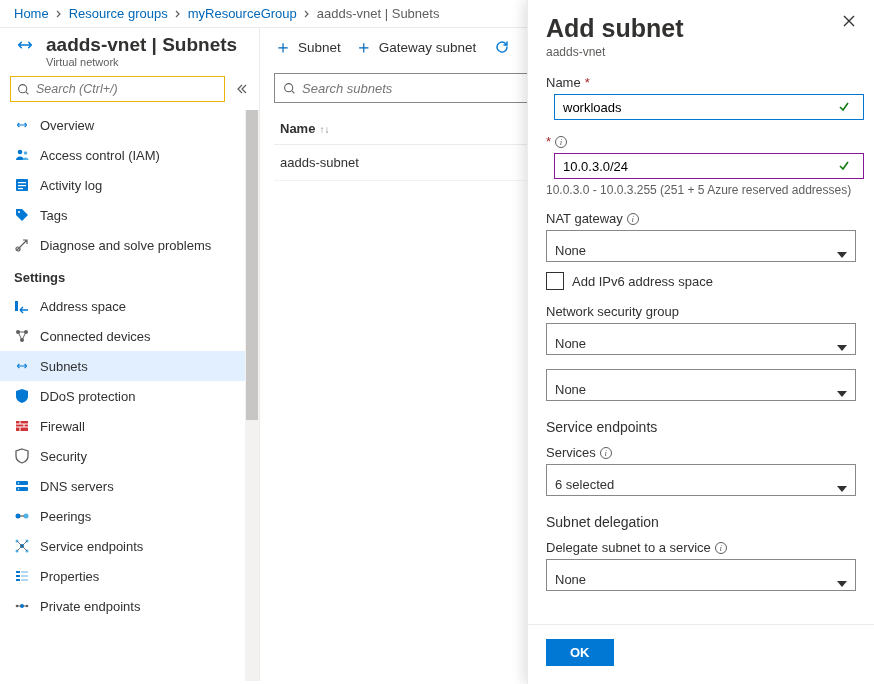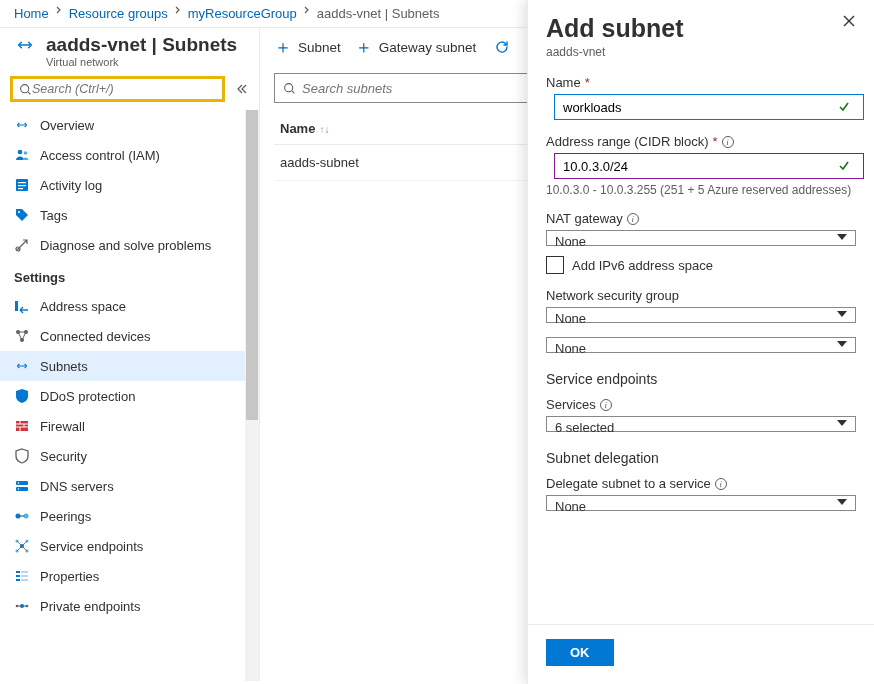--- a/index.html
+++ b/index.html
@@ -1,36 +1,36 @@
 <!DOCTYPE html>
 <html><head>
 <meta charset="utf-8">
 <style>
   * { box-sizing: border-box; margin: 0; padding: 0; font-family: "Segoe UI", Arial, sans-serif; }
   body { width: 874px; height: 684px; overflow: hidden; background: #fff; font-size: 13px; color: #323130; position: relative; }
 
   
-  .breadcrumbs { display:flex; align-items:flex-start; gap:6px; padding: 6px 14px 6px; font-size: 13px; }
+  .breadcrumbs { display:flex; align-items:center; gap:6px; padding: 6px 14px 6px; font-size: 13px; }
   .breadcrumbs a { color: #0067b8; text-decoration: none; }
   .breadcrumbs .sep { color:#605e5c; }
   .breadcrumbs .current { color:#605e5c; }
 
   
   .page { display:flex; height: calc(684px - 30px); border-top:1px solid #edebe9; }
   .left { width: 260px; border-right:1px solid #edebe9; display:flex; flex-direction:column; }
   .mid { flex:1; position:relative; }
 
   .title-row { display:flex; align-items:center; padding: 6px 10px 2px 14px; gap:10px; }
   .vnet-icon { width:22px; height:22px; display:inline-flex; align-items:center; justify-content:center; }
   .title { font-size: 19px; font-weight: 600; }
   .subtitle { font-size: 11px; color:#605e5c; padding-left:46px; margin-top:-2px; margin-bottom:8px; }
 
   
   .search-row { display:flex; align-items:center; padding: 0 8px 8px 10px; gap:6px; }
-  .search-box { flex:1; display:flex; align-items:center; border:3px solid #eab308; height:26px; padding:0 6px; background:#fff;}
+  .search-box { flex:1; display:flex; align-items:center; border:1px solid #eab308; height:26px; padding:0 6px; gap:6px; background:#fff;}
   .search-box input { border:none; outline:none; font-size:12.5px; flex:1; font-style: italic; color:#605e5c;}
   .collapse-btn { width:20px; height:20px; display:flex; align-items:center; justify-content:center; cursor:pointer; }
 
   
   .nav-scroll { overflow-y:auto; flex:1; position:relative; }
   .nav-item { display:flex; align-items:center; gap:10px; padding: 7px 14px; cursor:pointer; font-size: 13px; }
   .nav-item.active { background:#e1efff; }
   .nav-icon { width:16px; height:16px; display:inline-flex; align-items:center; justify-content:center; }
   .nav-heading { padding: 10px 14px 6px; font-weight:600; font-size:13px; }
 
@@ -65,21 +65,21 @@
   .fld-label { font-size: 13px; display:flex; align-items:center; gap:4px; margin-bottom:4px; }
   .req { color:#a4262c; }
   .info { width:12px; height:12px; border:1px solid #605e5c; border-radius:50%; display:inline-flex; align-items:center; justify-content:center; font-size:9px; color:#605e5c; font-style:italic; font-family: Georgia, serif;}
   .txt-input { width:100%; height:26px; border:1px solid #8a8886; padding:3px 26px 3px 8px; font-size:13px; outline:none; position:relative;margin-left:8px; }
   .txt-wrap { position:relative; }
   .txt-wrap .check { position:absolute; right:6px; top:50%; transform:translateY(-50%); color:#107c10; }
   .txt-input.focus-blue { border-color:#0078d4; }
   .txt-input.focus-purple { border-color:#881798; }
   .helper { font-size:12px; color:#605e5c; margin-top:4px; }
 
-  .sel { width:100%; height:16px; border:1px solid #8a8886; background:#fff; padding:3px 8px; font-size:13px; display:flex; align-items:flex-start; justify-content:space-between; cursor:pointer;}
+  .sel { width:100%; height:32px; border:1px solid #8a8886; background:#fff; padding:3px 8px; font-size:13px; display:flex; align-items:flex-end; justify-content:space-between; cursor:pointer;}
   .chev { border-left:5px solid transparent; border-right:5px solid transparent; border-top:6px solid #323130;}
 
   .chk-row { display:flex; align-items:center; gap:8px; margin-top:10px;}
   .chk { width:18px; height:18px; border:1px solid #323130; }
 
   .section-head { font-size:14px; font-weight:400; color:#323130; margin: 18px 0 10px; }
   .btn-primary { background:#0078d4; color:#ffffff; border:none; padding:6px 24px; font-size:13px; font-weight:600; cursor:pointer; }
 
   
   svg { display:block; }
@@ -379,21 +379,20 @@
         <span class="check">
           <svg width="12" height="12" viewBox="0 0 12 12">
               <path d="M2 6l3 3 5-7" stroke="#107c10" stroke-width="1.6" fill="none"></path>
             </svg>
         </span>
       </div>
     </div>
 
     <div class="fld">
       <div class="fld-label">
-        <span>Address range (CIDR block)</span>
           <span class="req">*</span>
         <span class="info">i</span>
       </div>
       <div class="txt-wrap">
         <input class="txt-input focus-purple" value="10.0.3.0/24" style="">
         <span class="check">
           <svg width="12" height="12" viewBox="0 0 12 12">
               <path d="M2 6l3 3 5-7" stroke="#107c10" stroke-width="1.6" fill="none"></path>
             </svg>
         </span>

